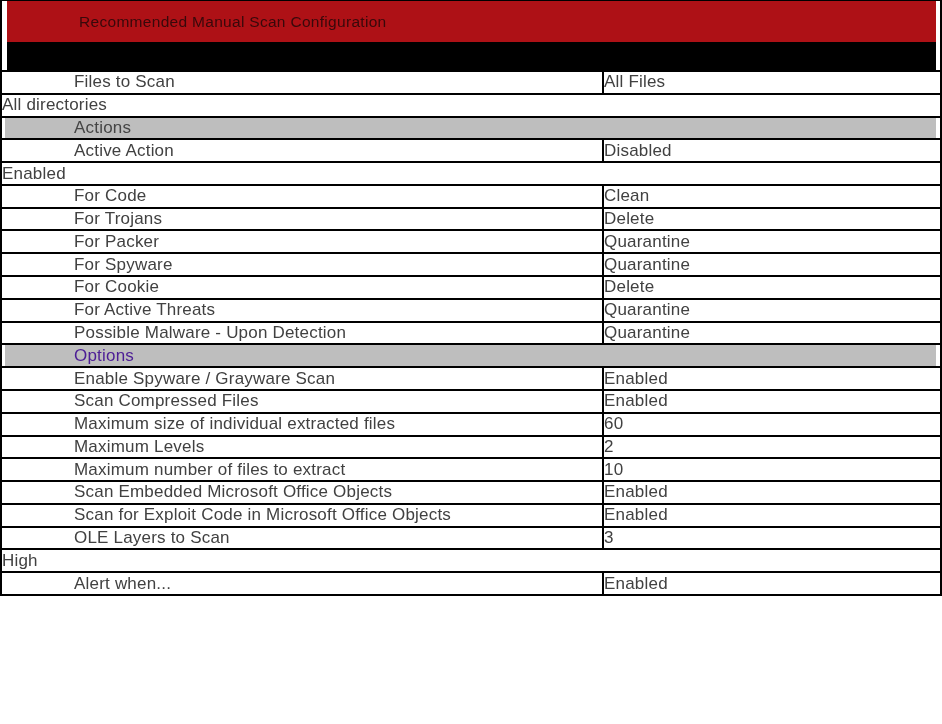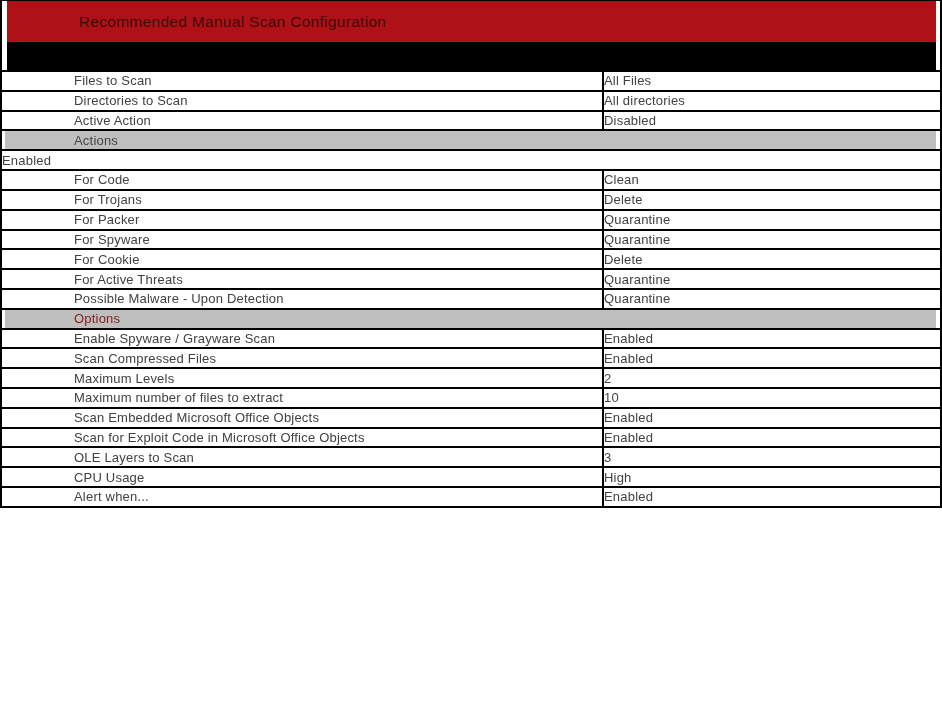--- a/index.html
+++ b/index.html
@@ -4,21 +4,21 @@
 <style>
   * { margin: 0; padding: 0; box-sizing: border-box; }
   html, body { background: #ffffff; }
   body {
     font-family: "Liberation Sans", "DejaVu Sans", sans-serif;
     width: 942px;
   }
   .page {
     position: relative;
     width: 942px;
-    height: 508px;
+    height: 596px;
     background: #ffffff;
     border-top: 1px solid #000000;
     border-left: 2px solid #000000;
     border-right: 2px solid #000000;
     border-bottom: 2px solid #000000;
     display: flex;
     flex-direction: column;
     overflow: hidden;
   }
   .title-bar {
@@ -44,21 +44,21 @@
   .rows {
     flex: 1;
     display: flex;
     flex-direction: column;
   }
   .row {
     flex: 1;
     display: flex;
     align-items: stretch;
     border-top: 2px solid #000000;
-    font-size: 13px;
+    font-size: 17px;
     letter-spacing: 0.2px;
   }
   .row .cell {
     display: flex;
     align-items: center;
     overflow: hidden;
     white-space: nowrap;
   }
   .row .cell.label {
     width: 602px;
@@ -90,33 +90,32 @@
     <span>Recommended Manual Scan Configuration</span>
   </div>
   <div class="black-bar" style="background: rgb(0, 0, 0);"></div>
   <div class="rows" id="rows">
   <div class="row item">
     <div class="cell label">Files to Scan</div>
     <div class="cell value">All Files</div>
   </div>
 
   <div class="row item">
-    <div class="cell label">Directories to Scan</div>
     <div class="cell value">All directories</div>
+  </div>
+
+  <div class="row section">
+    <div class="section-bg" style="background: rgb(190, 190, 190); color: rgb(69, 69, 69);">Actions</div>
   </div>
 
   <div class="row item">
     <div class="cell label">Active Action</div>
     <div class="cell value">Disabled</div>
   </div>
 
-  <div class="row section">
-    <div class="section-bg" style="background: rgb(190, 190, 190); color: rgb(69, 69, 69);">Actions</div>
-  </div>
-
   <div class="row item">
     <div class="cell value">Enabled</div>
   </div>
 
   <div class="row item">
     <div class="cell label">For Code</div>
     <div class="cell value">Clean</div>
   </div>
 
   <div class="row item">
@@ -143,33 +142,37 @@
     <div class="cell label">For Active Threats</div>
     <div class="cell value">Quarantine</div>
   </div>
 
   <div class="row item">
     <div class="cell label">Possible Malware - Upon Detection</div>
     <div class="cell value">Quarantine</div>
   </div>
 
   <div class="row section">
-    <div class="section-bg" style="background: rgb(190, 190, 190); color: #7f1d1d;">Options</div>
+    <div class="section-bg" style="background: rgb(190, 190, 190); color: #4c1d95;">Options</div>
   </div>
 
   <div class="row item">
     <div class="cell label">Enable Spyware / Grayware Scan</div>
     <div class="cell value">Enabled</div>
   </div>
 
   <div class="row item">
     <div class="cell label">Scan Compressed Files</div>
     <div class="cell value">Enabled</div>
   </div>
 
+  <div class="row item">
+    <div class="cell label">Maximum size of individual extracted files</div>
+    <div class="cell value">60</div>
+  </div>
 
   <div class="row item">
     <div class="cell label">Maximum Levels</div>
     <div class="cell value">2</div>
   </div>
 
   <div class="row item">
     <div class="cell label">Maximum number of files to extract</div>
     <div class="cell value">10</div>
   </div>
@@ -183,21 +186,20 @@
     <div class="cell label">Scan for Exploit Code in Microsoft Office Objects</div>
     <div class="cell value">Enabled</div>
   </div>
 
   <div class="row item">
     <div class="cell label">OLE Layers to Scan</div>
     <div class="cell value">3</div>
   </div>
 
   <div class="row item">
-    <div class="cell label">CPU Usage</div>
     <div class="cell value">High</div>
   </div>
 
   <div class="row item">
     <div class="cell label">Alert when...</div>
     <div class="cell value">Enabled</div>
   </div>
 </div>
 </div>
 

